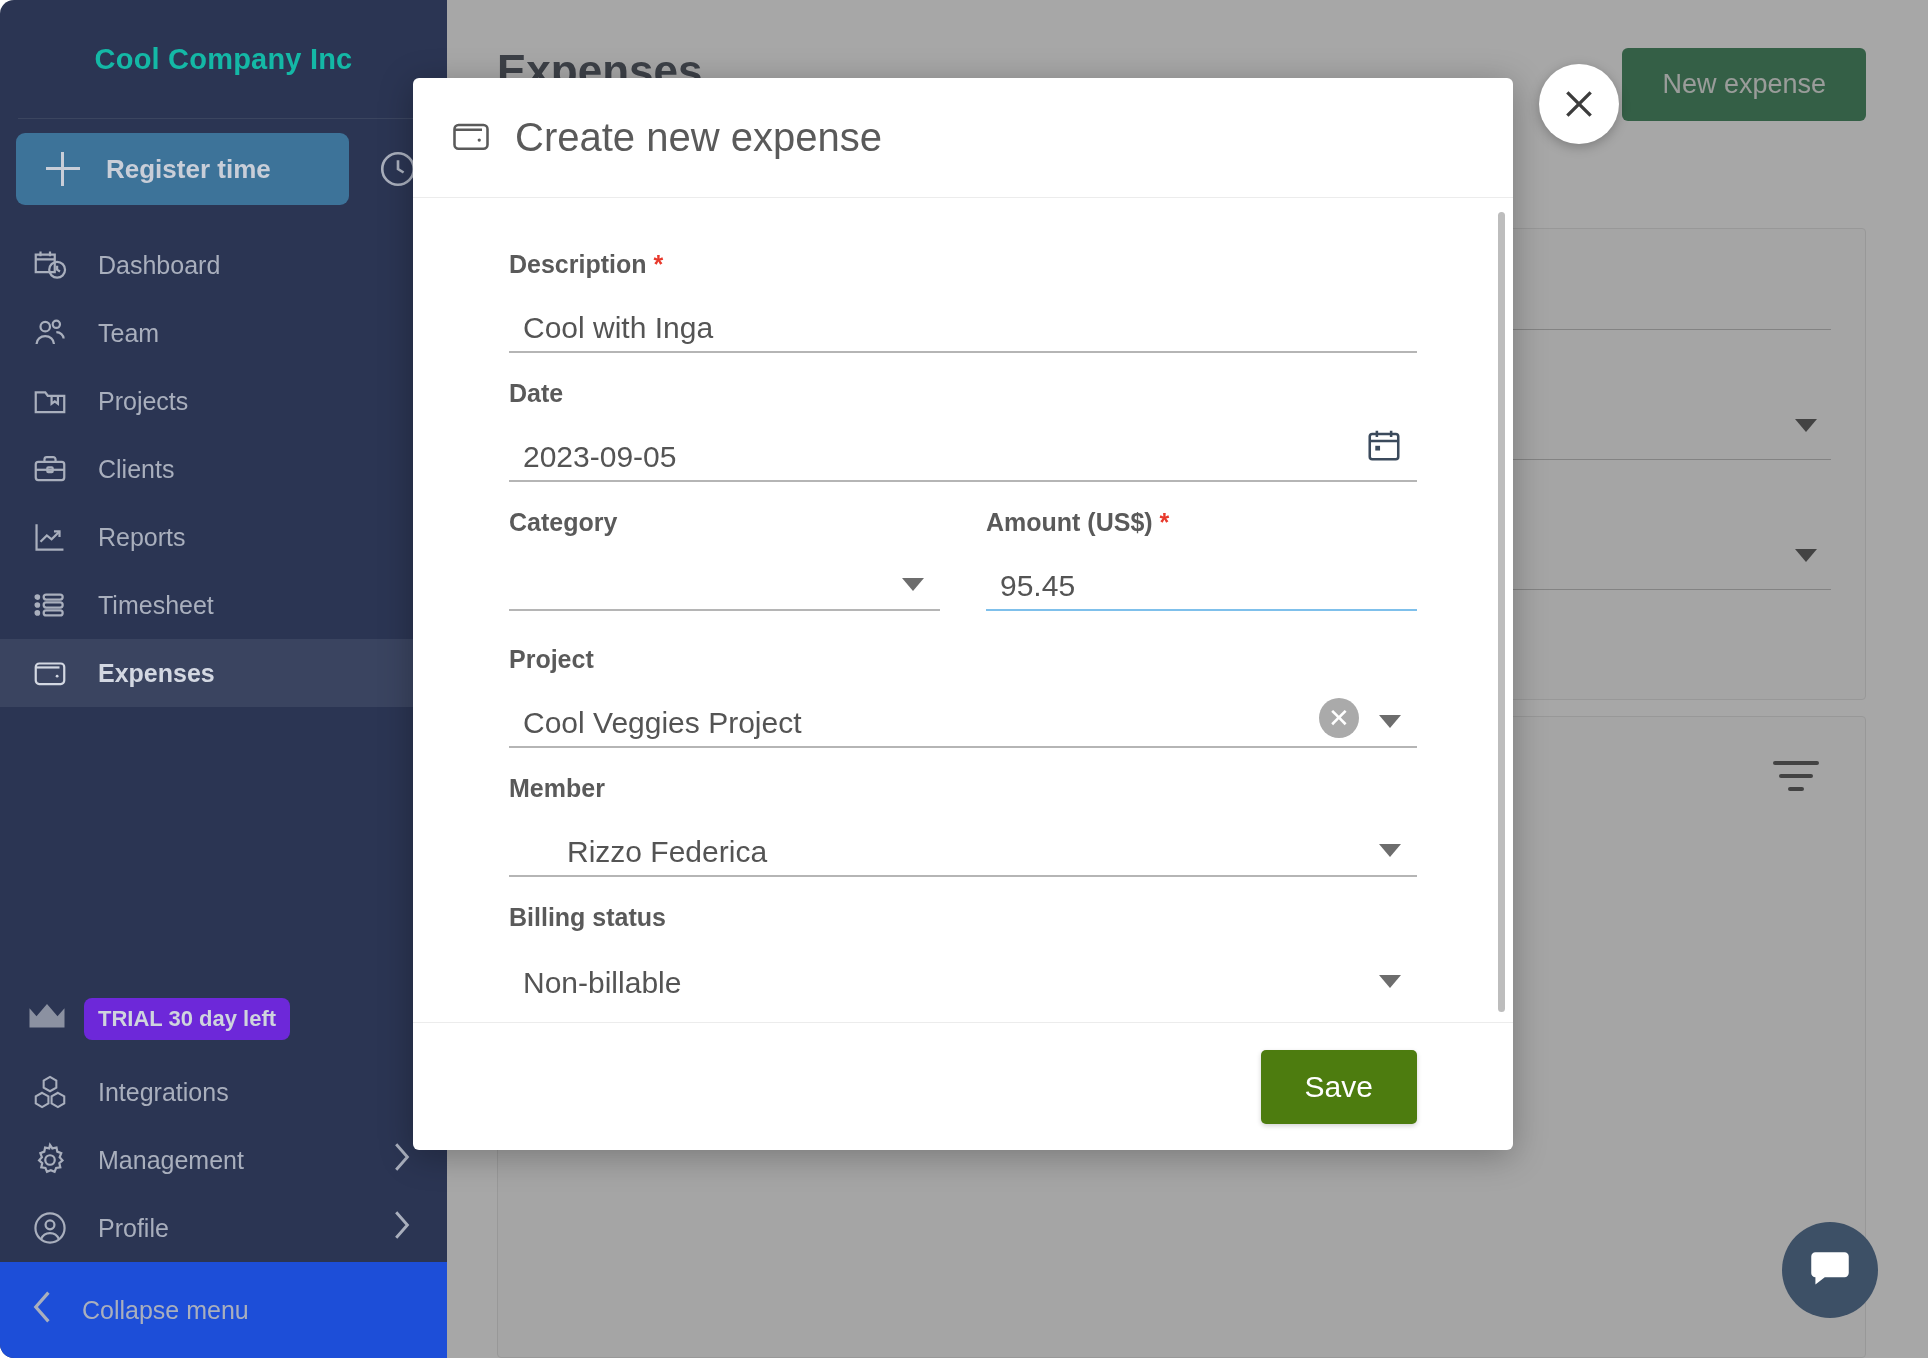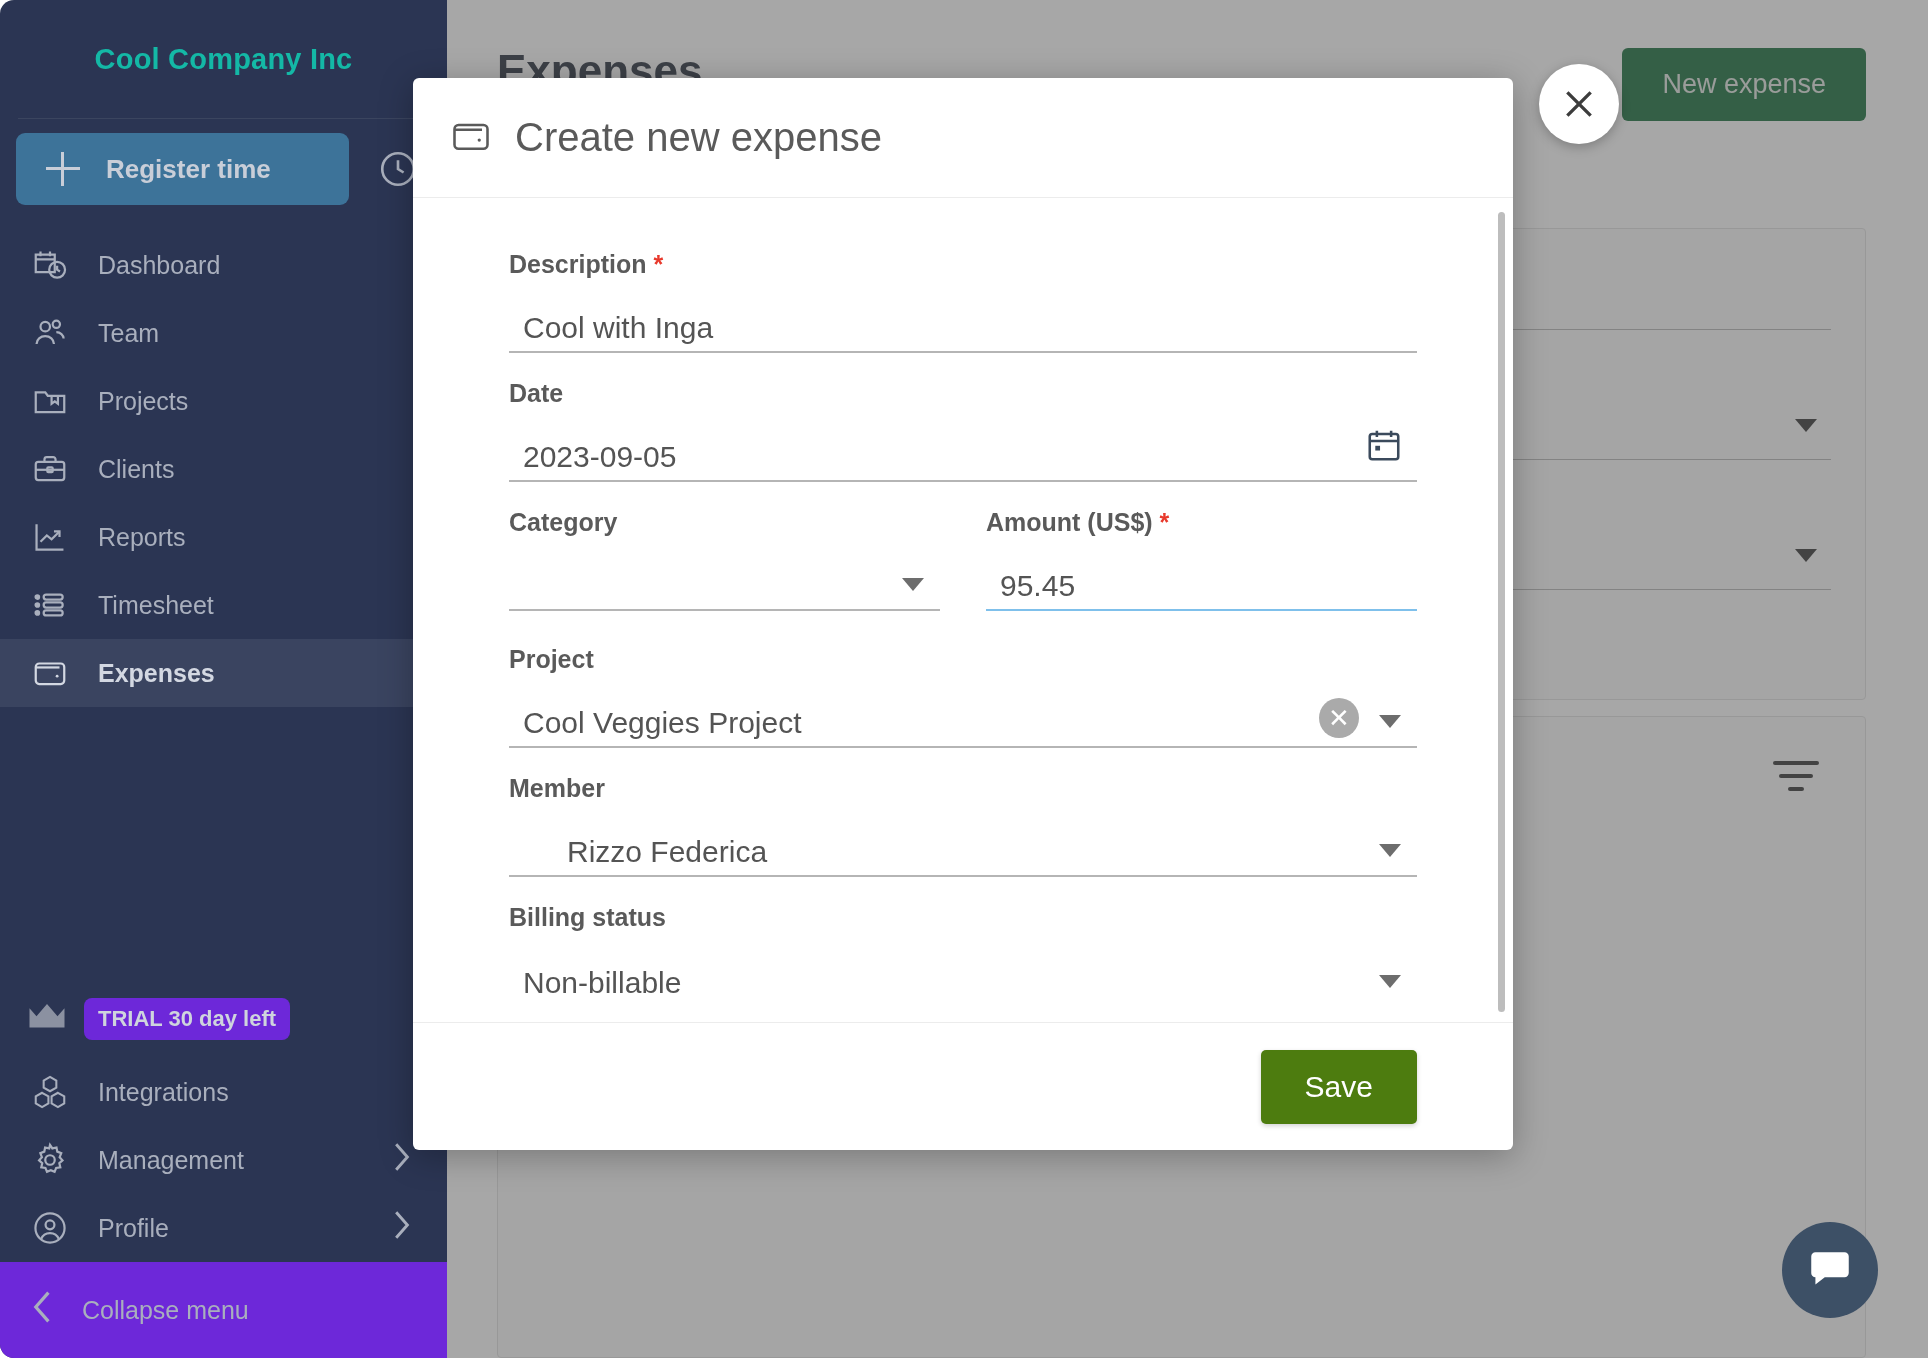--- a/index.html
+++ b/index.html
@@ -103,21 +103,21 @@
     font-weight: bold;
     font-size: 22px;
     border-radius: 8px;
     padding: 8px 14px;
   }
   .collapse-row {
     height: 96px;
     display: flex; align-items: center;
     gap: 26px;
     padding-left: 30px;
-    background: #6d28d9;
+    background: #1d4ed8;
     color: #a9afbd;
     font-size: 25px;
     border-radius: 0 0 0 14px;
     cursor: pointer;
   }
 
   
   .main {
     position: relative;
     flex: 1 1 auto;

